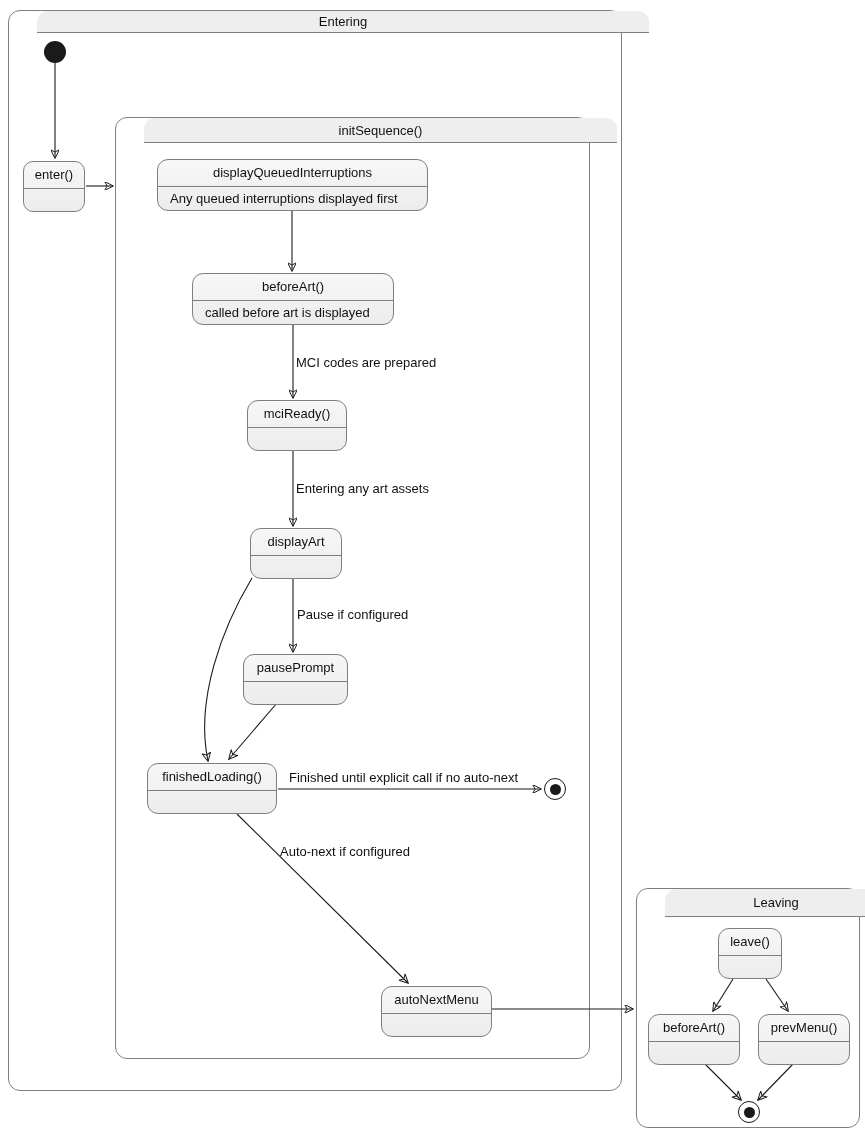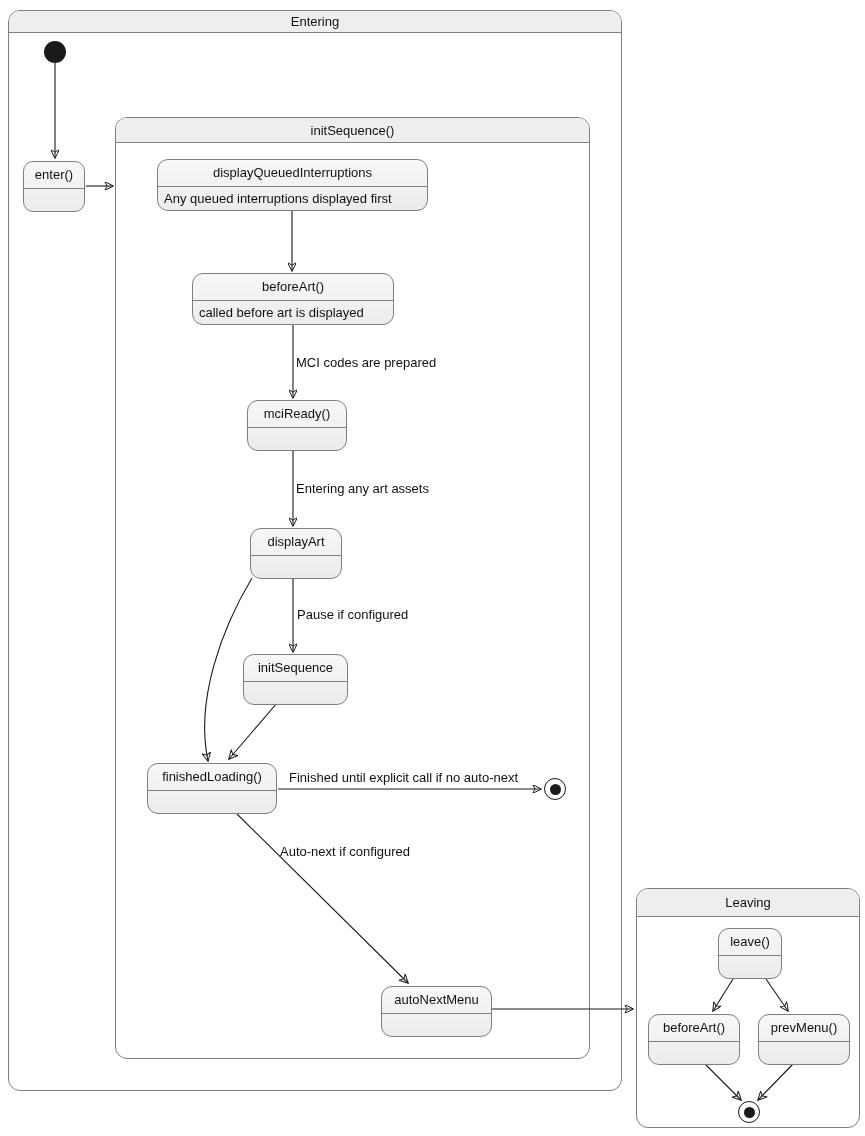--- a/index.html
+++ b/index.html
@@ -34,20 +34,21 @@
   .composite-header {
     width: 100%;
     background: var(--header-fill);
     border-bottom: 1px solid var(--node-border);
     border-radius: 11px 11px 0 0;
     display: flex;
     align-items: center;
     justify-content: center;
     font-size: 13px;
     color: var(--text);
+    margin-left: 28px;
   }
   
   .state {
     position: absolute;
     border: 1px solid var(--node-border);
     border-radius: 11px;
     background: linear-gradient(180deg, var(--node-fill-top), var(--node-fill-bottom));
     z-index: 10;
     overflow: hidden;
   }
@@ -57,21 +58,21 @@
     text-align: center;
     font-size: 13px;
     white-space: nowrap;
     padding: 0 8px;
   }
   .state-body {
     border-top: 1px solid var(--node-border);
     min-height: 23px;
     font-size: 13px;
     line-height: 23px;
-    padding: 0 6px;
+    padding: 0 12px;
     white-space: nowrap;
   }
   .state-body.empty { height: 23px; padding: 0; }
   
   .edge-label {
     position: absolute;
     font-size: 13px;
     white-space: nowrap;
     color: var(--text);
     z-index: 12;
@@ -177,21 +178,21 @@
     <div class="state-title">mciReady()</div>
     <div class="state-body empty"></div>
   </div>
 
   <div class="state" style="left:250px; top:528px; width:92px;">
     <div class="state-title">displayArt</div>
     <div class="state-body empty"></div>
   </div>
 
   <div class="state" style="left:243px; top:654px; width:105px;">
-    <div class="state-title">initSequence</div>
+    <div class="state-title">pausePrompt</div>
     <div class="state-body empty"></div>
   </div>
 
   <div class="state" style="left:147px; top:763px; width:130px;">
     <div class="state-title">finishedLoading()</div>
     <div class="state-body empty"></div>
   </div>
 
   <div class="state" style="left:381px; top:986px; width:111px;">
     <div class="state-title">autoNextMenu</div>

